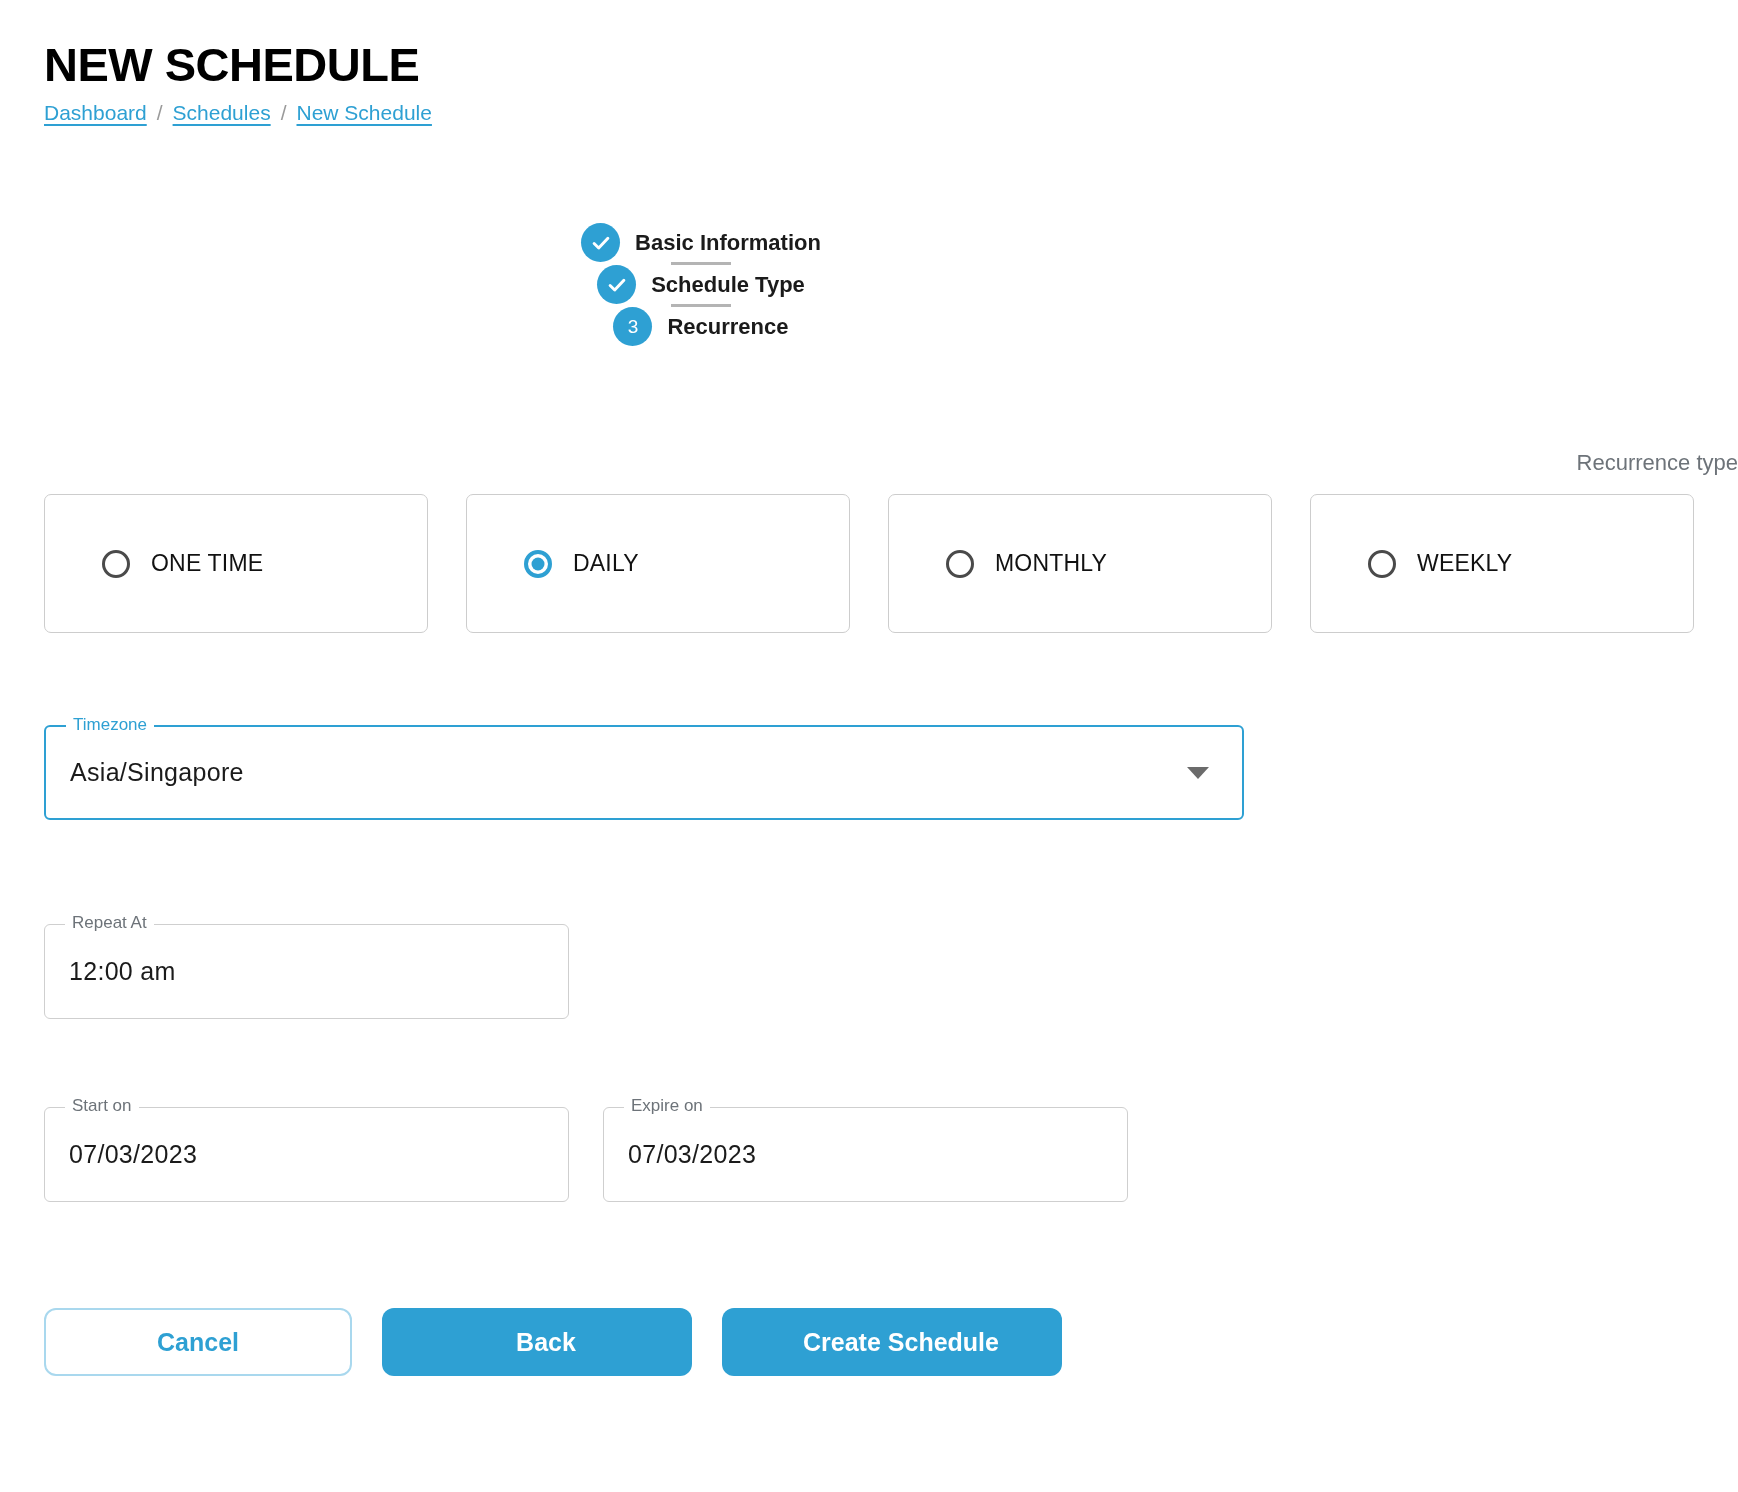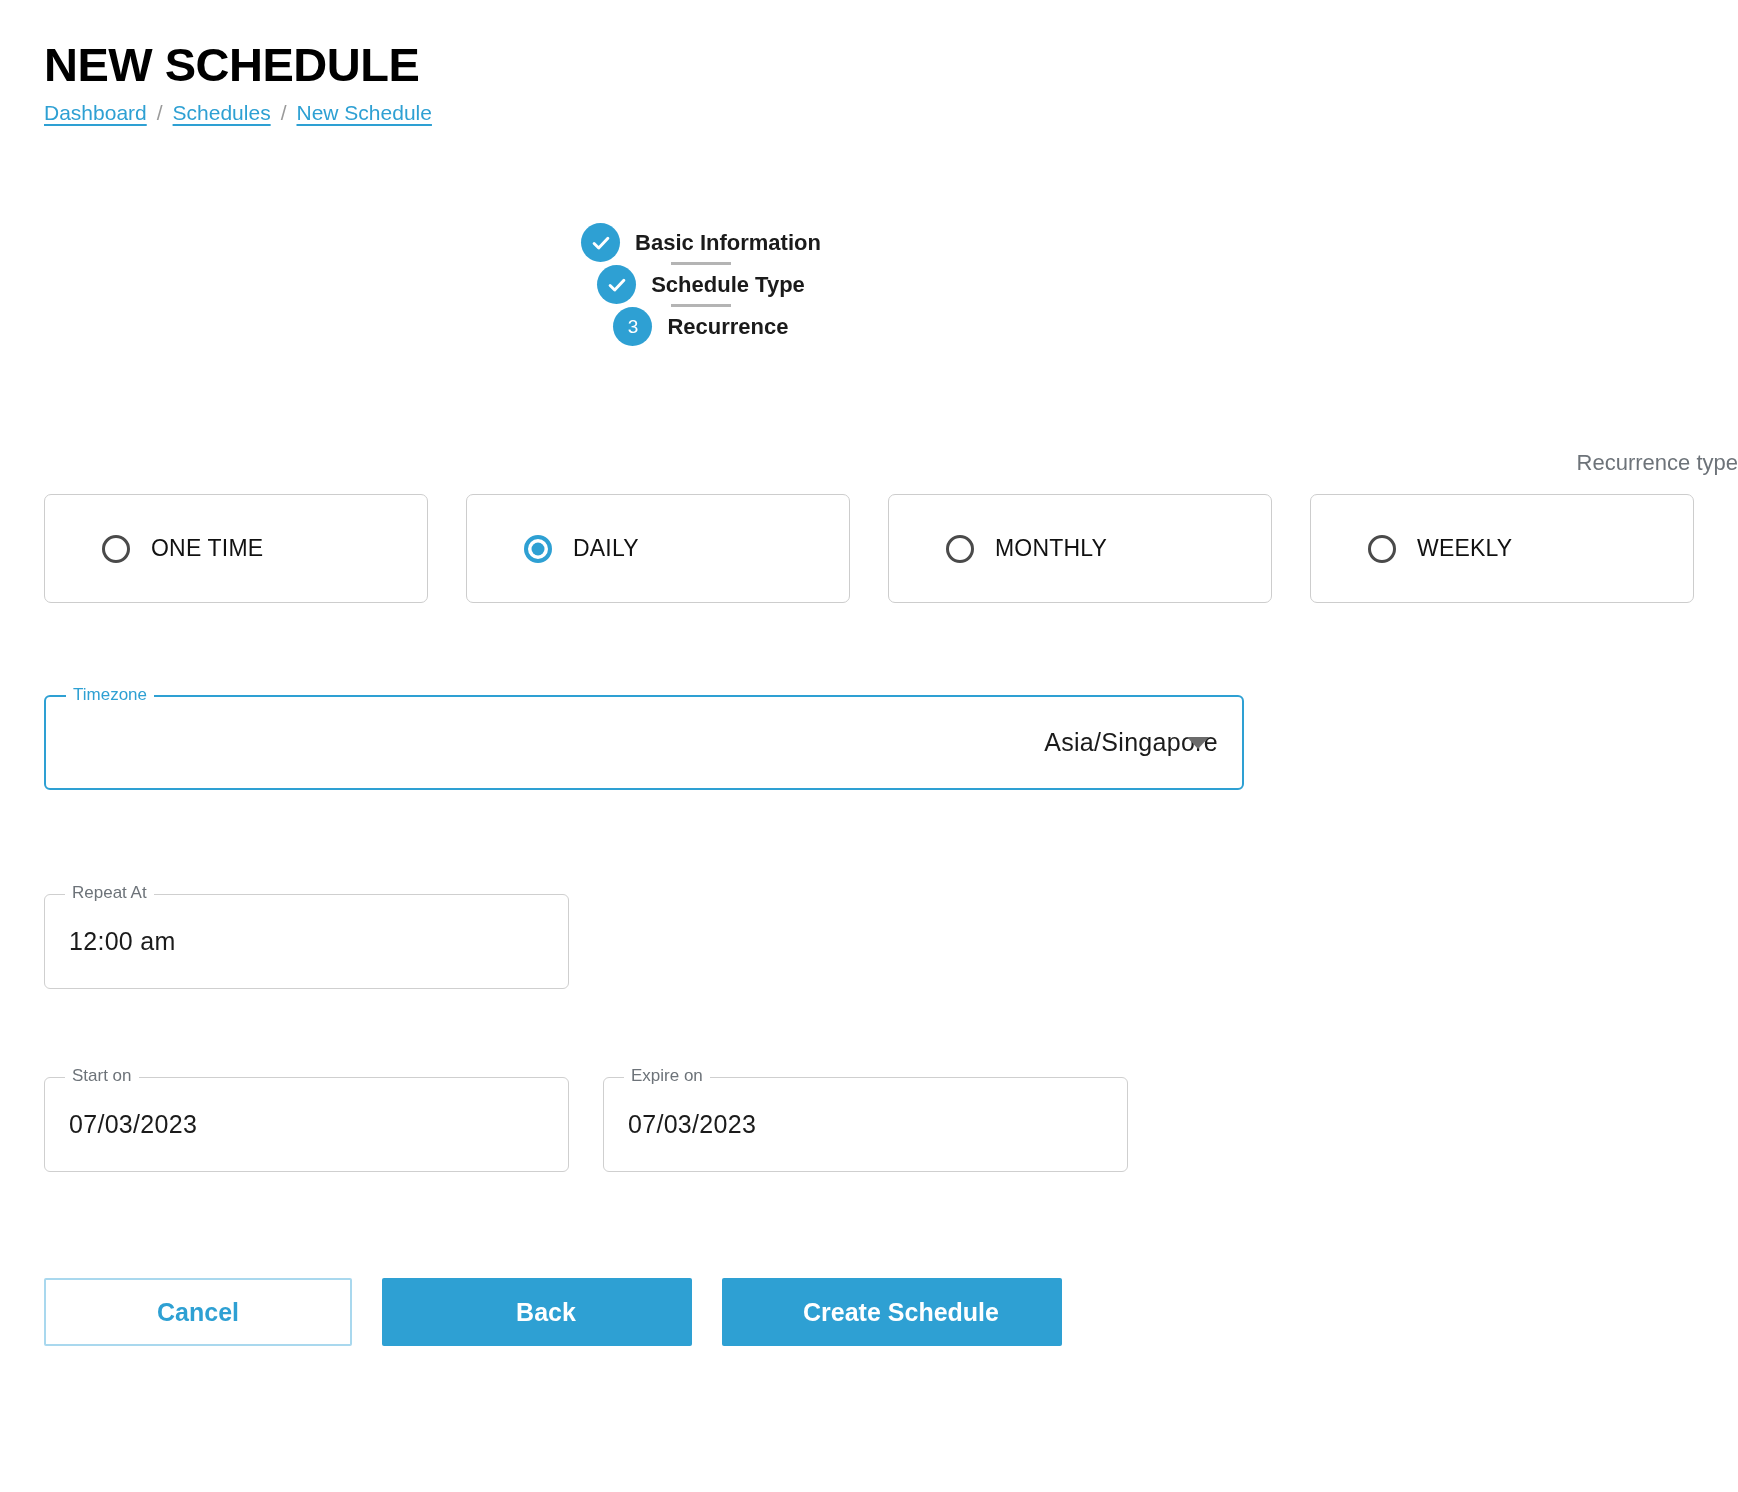--- a/index.html
+++ b/index.html
@@ -87,21 +87,21 @@
     margin-bottom: 18px;
     text-align: right;
   }
   .radio-cards {
     display: flex;
     gap: 38px;
     padding-right: 44px;
   }
   .radio-card {
     flex: 1 1 0;
-    height: 109px;
+    height: 139px;
     border: 1px solid #cdcdcd;
     border-radius: 7px;
     background: #ffffff;
     display: flex;
     align-items: center;
     gap: 21px;
     padding-left: 57px;
     cursor: pointer;
   }
   .radio-dot {
@@ -139,21 +139,20 @@
     border-radius: 6px;
     background: #ffffff;
     height: 95px;
     display: flex;
     align-items: center;
     padding: 0 24px;
     cursor: text;
   }
   .field.focused {
     border: 2px solid #2ea0d3;
-    justify-content: flex-end;
   }
   .field .legend {
     position: absolute;
     top: -11px;
     left: 20px;
     background: #ffffff;
     padding: 0 7px;
     font-size: 17px;
     color: #6d7379;
     line-height: 1;
@@ -186,21 +185,21 @@
   }
   .dates-row .field { width: 525px; }
 
   
   .actions {
     margin-top: 106px;
     display: flex;
     gap: 30px;
   }
   .btn {
-    border-radius: 2px;
+    border-radius: 12px;
     font-size: 25px;
     font-weight: bold;
     height: 68px;
     display: flex;
     align-items: center;
     justify-content: center;
     cursor: pointer;
     border: none;
     font-family: inherit;
   }

